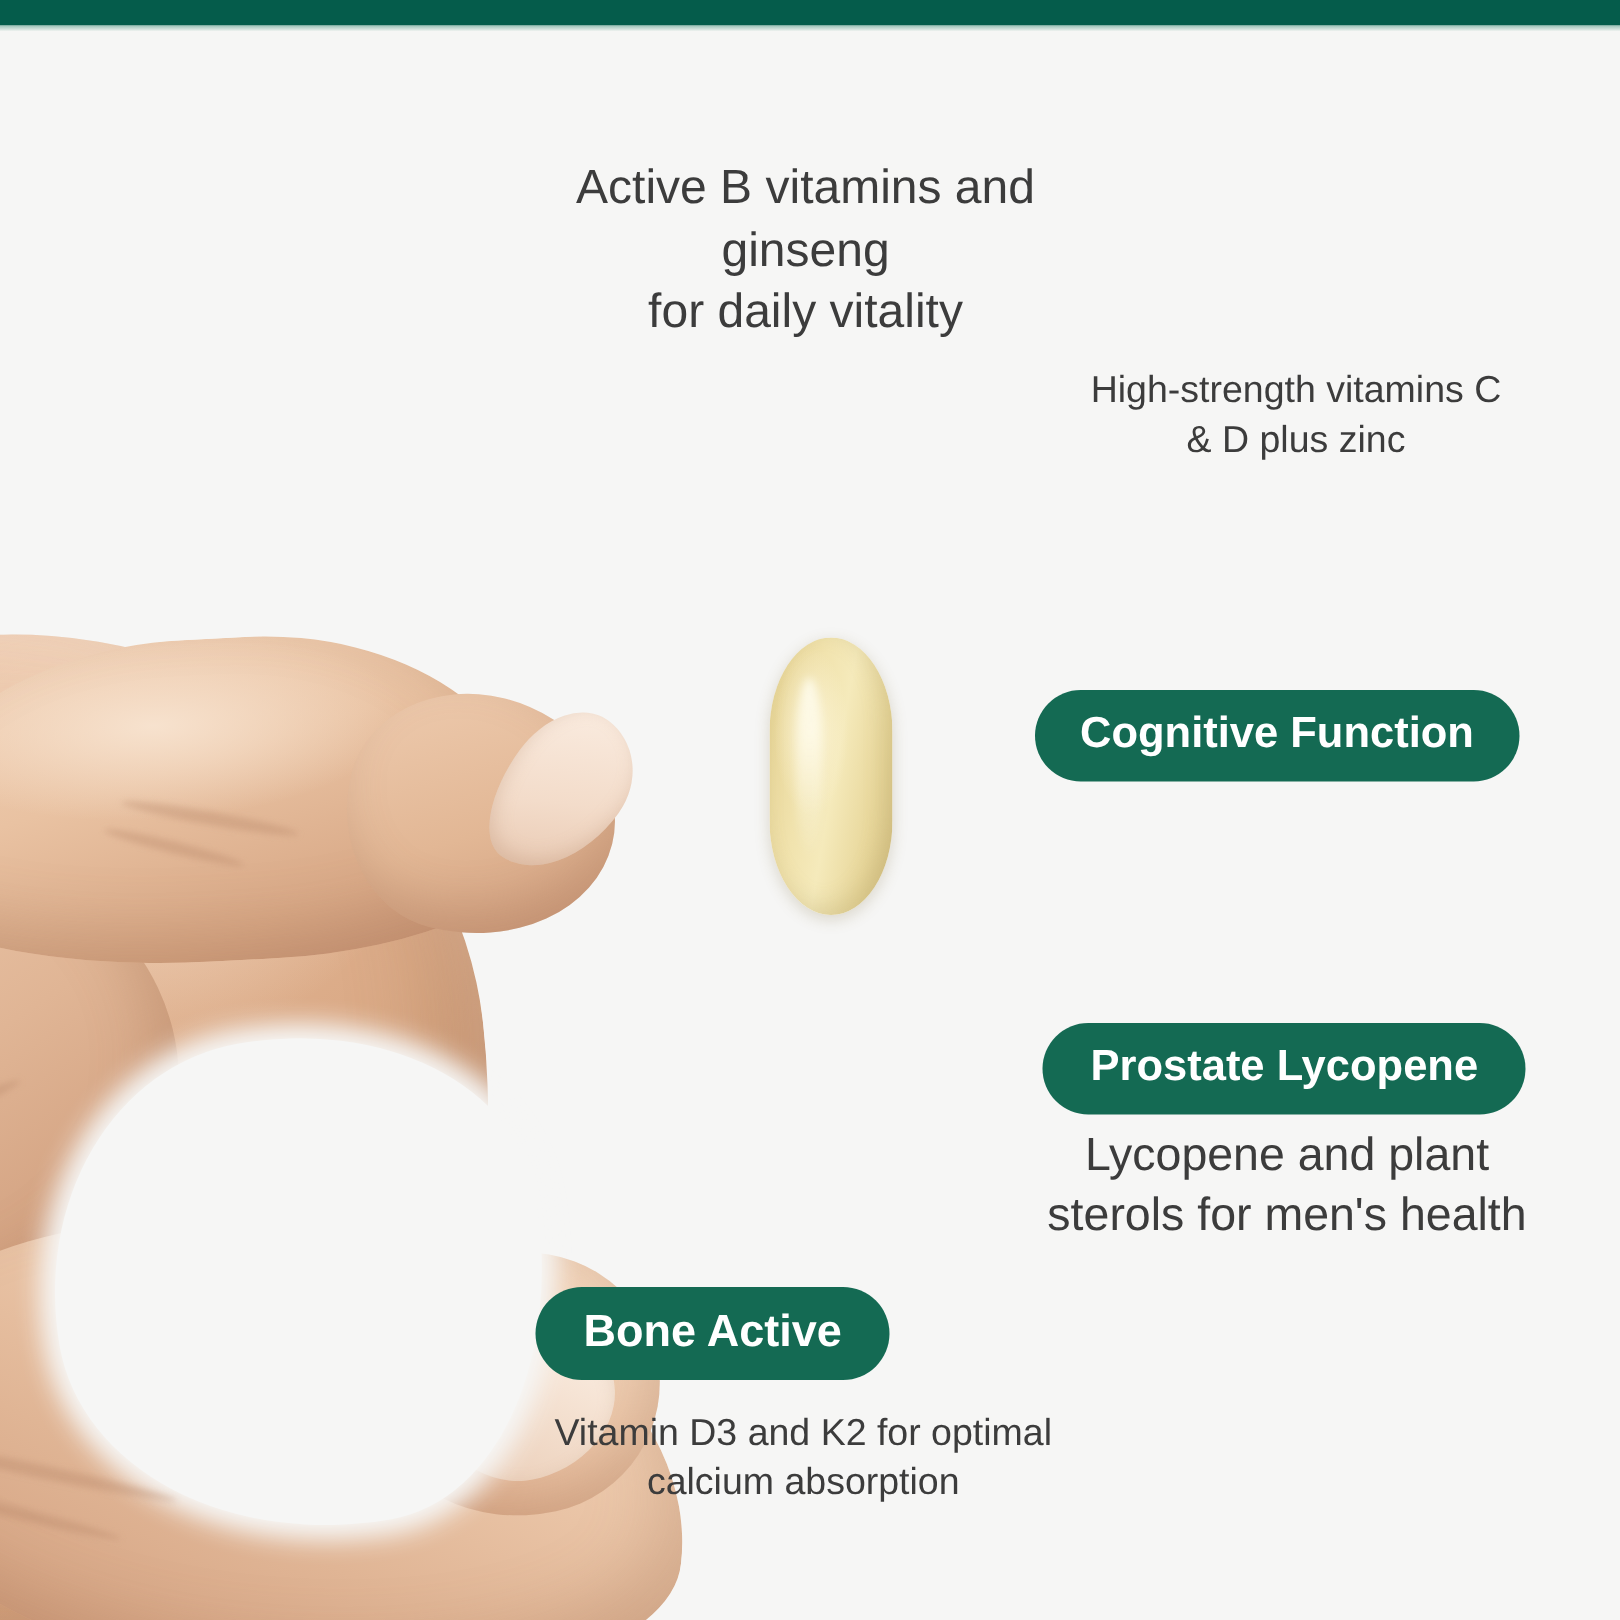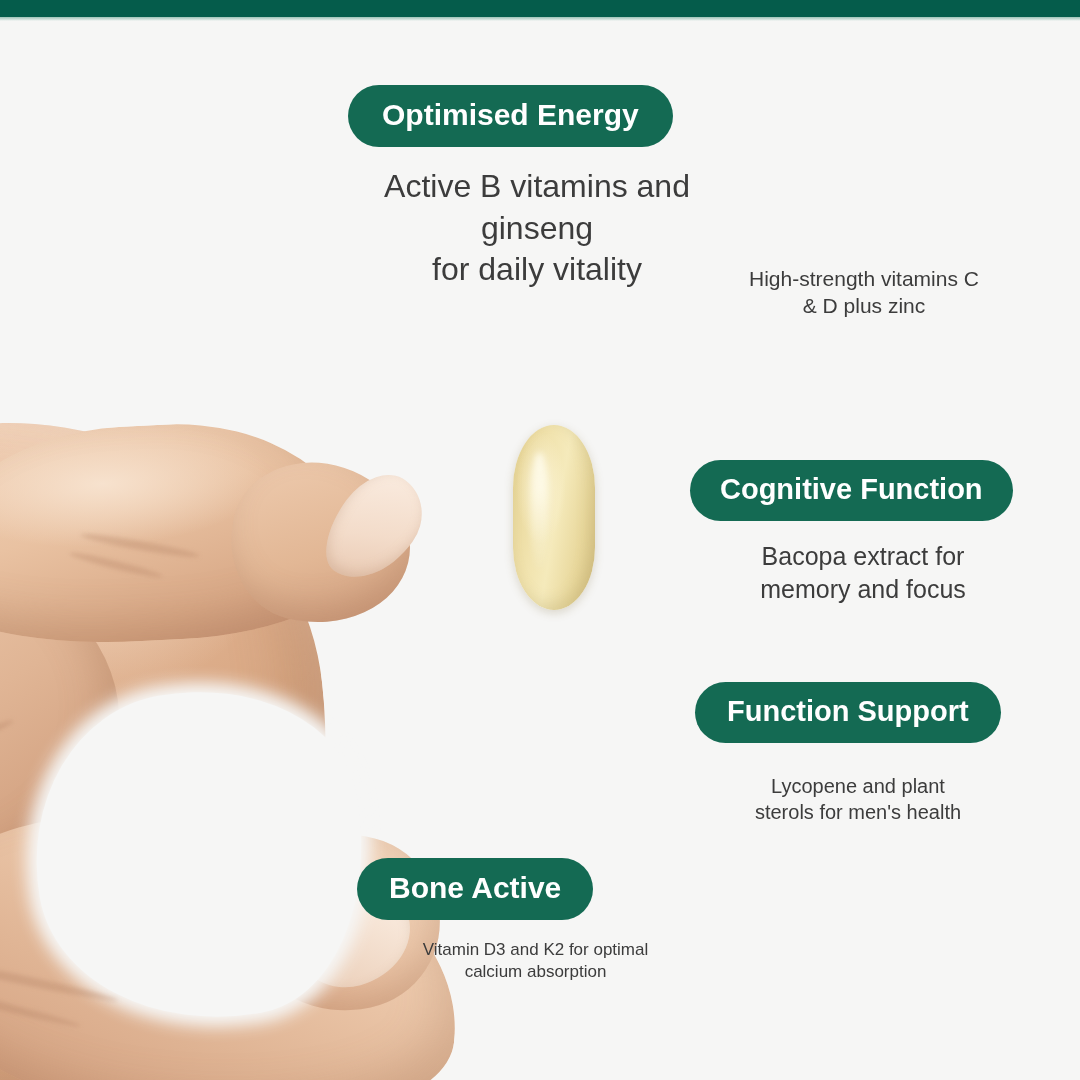--- a/index.html
+++ b/index.html
@@ -139,33 +139,33 @@
     white-space:pre-line;
   }
 
   
   #co-0{left:348px;top:85px;width:378px;}
   #co-0 .badge{font-size:30px;padding:13px 34px 15px;}
   #co-0 .desc{font-size:32px;margin-top:19px;}
 
   #co-1{left:697px;top:238px;width:334px;}
   #co-1 .badge{font-size:29px;padding:13px 32px 15px;}
-  #co-1 .desc{font-size:21px;margin-top:27px;}
+  #co-1 .desc{font-size:25px;margin-top:6px;}
 
   #co-2{left:690px;top:460px;width:346px;}
   #co-2 .badge{font-size:29px;padding:13px 30px 15px;text-align:right;}
   #co-2 .desc{font-size:25px;margin-top:19px;}
 
   #co-3{left:695px;top:682px;width:326px;}
   #co-3 .badge{font-size:29px;padding:13px 32px 15px;}
-  #co-3 .desc{font-size:20px;margin-top:30px;}
+  #co-3 .desc{font-size:31px;margin-top:7px;}
 
   #co-4{left:357px;top:858px;width:357px;}
   #co-4 .badge{font-size:30px;padding:13px 32px 15px;}
-  #co-4 .desc{font-size:17px;margin-top:19px;}
+  #co-4 .desc{font-size:25px;margin-top:19px;}
 </style>
 </head>
 <body>
 
 <div class="canvas">
 
   <div class="topbar"></div>
   <div class="topbar-sheen"></div>
 
   <div class="photo">
@@ -187,38 +187,35 @@
       <div class="crease c5"></div>
       <div class="crease c6"></div>
 
     </div>
   </div>
 
   <div class="tablet"></div>
   <div class="tablet-hl"></div>
 
   <div class="callout" id="co-0">
-    <div class="badge">Optimised Energy</div>
     <div class="desc">Active B vitamins and ginseng
 for daily vitality</div>
   </div>
 
   <div class="callout" id="co-1">
     <div class="desc">High-strength vitamins C
 &amp; D plus zinc</div>
   </div>
 
   <div class="callout" id="co-2">
     <div class="badge">Cognitive Function</div>
-    <div class="desc">Bacopa extract for
-memory and focus</div>
   </div>
 
   <div class="callout" id="co-3">
-    <div class="badge">Function Support</div>
+    <div class="badge">Prostate Lycopene</div>
     <div class="desc">Lycopene and plant
 sterols for men's health</div>
   </div>
 
   <div class="callout" id="co-4">
     <div class="badge">Bone Active</div>
     <div class="desc">Vitamin D3 and K2 for optimal
 calcium absorption</div>
   </div>
 

